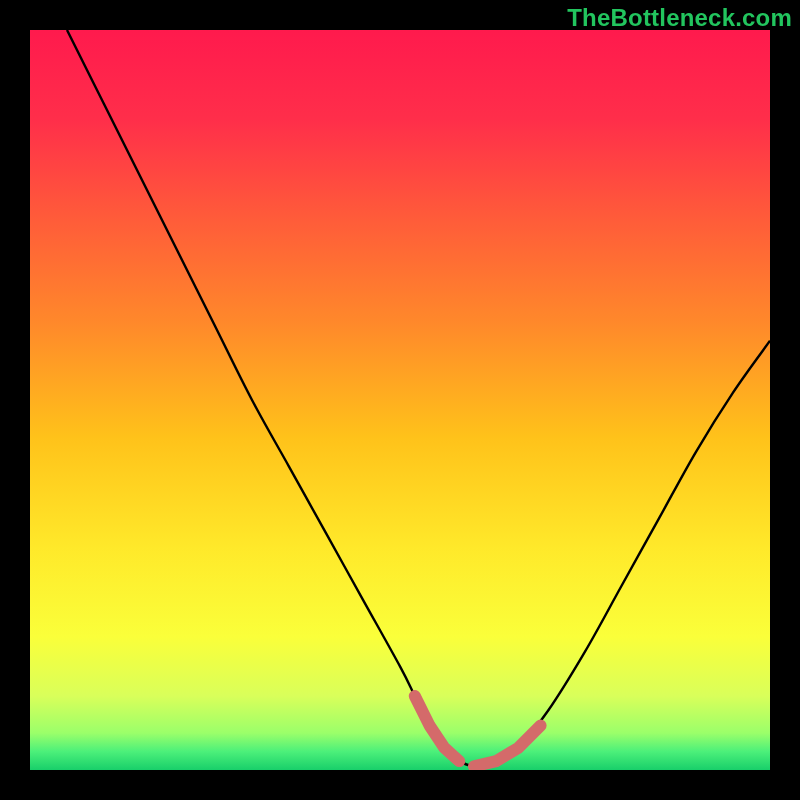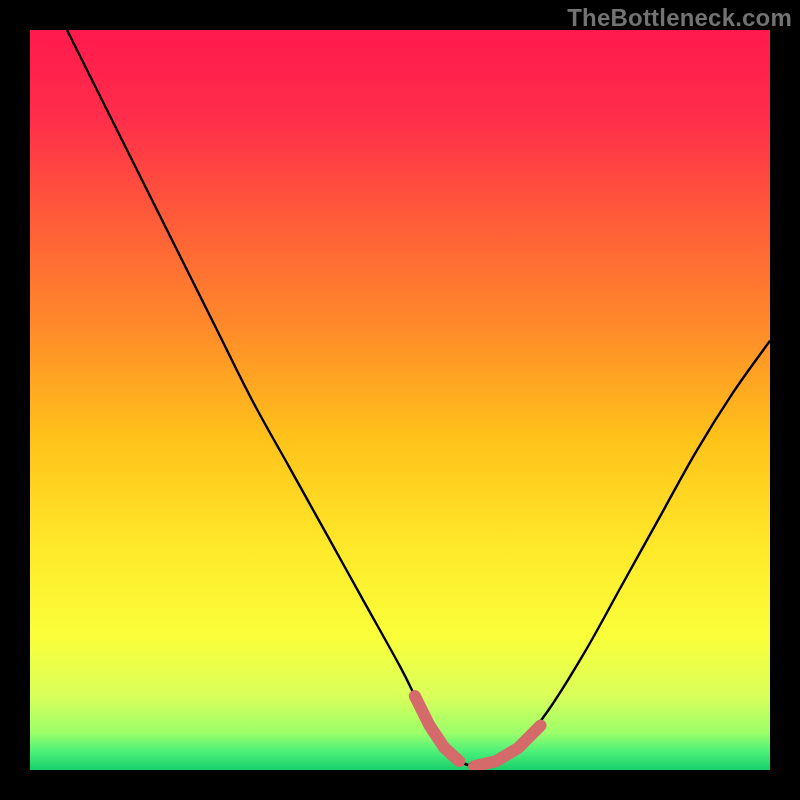--- a/index.html
+++ b/index.html
@@ -14,21 +14,21 @@
   .outer {
     position: relative;
     width: 800px;
     height: 800px;
     background: #000;
   }
   .attribution {
     position: absolute;
     top: 4px;
     right: 8px;
-    color: #737373;
+    color: #22c55e;
     font-size: 24px;
     font-weight: 600;
     letter-spacing: 0.2px;
     user-select: none;
   }
   .plot {
     position: absolute;
     left: 30px;
     top: 30px;
     width: 740px;

